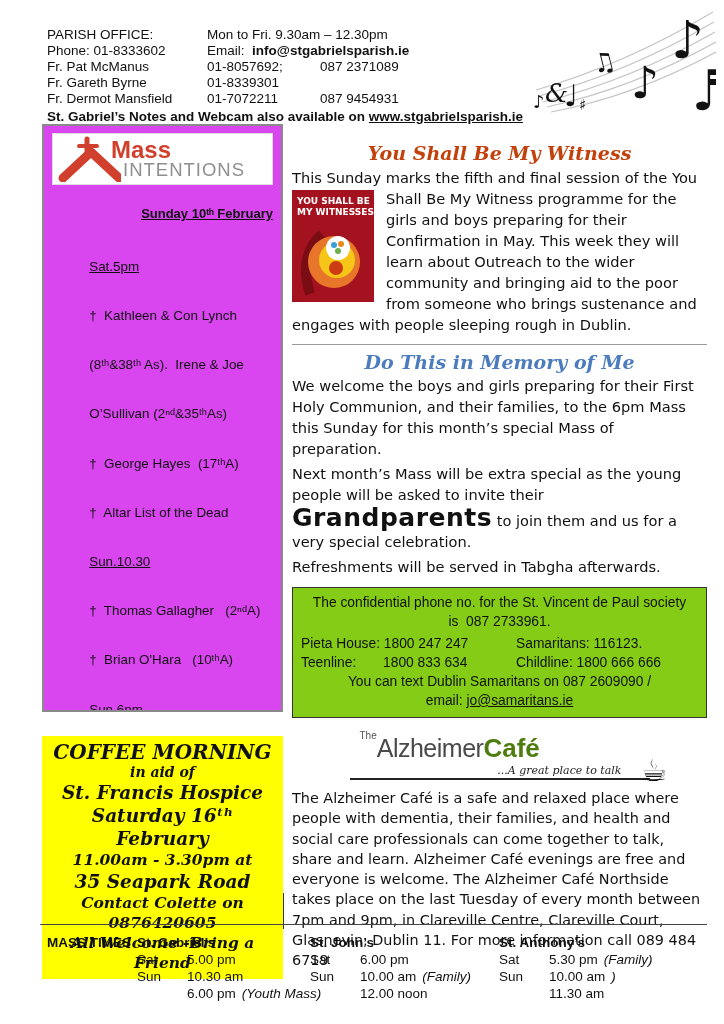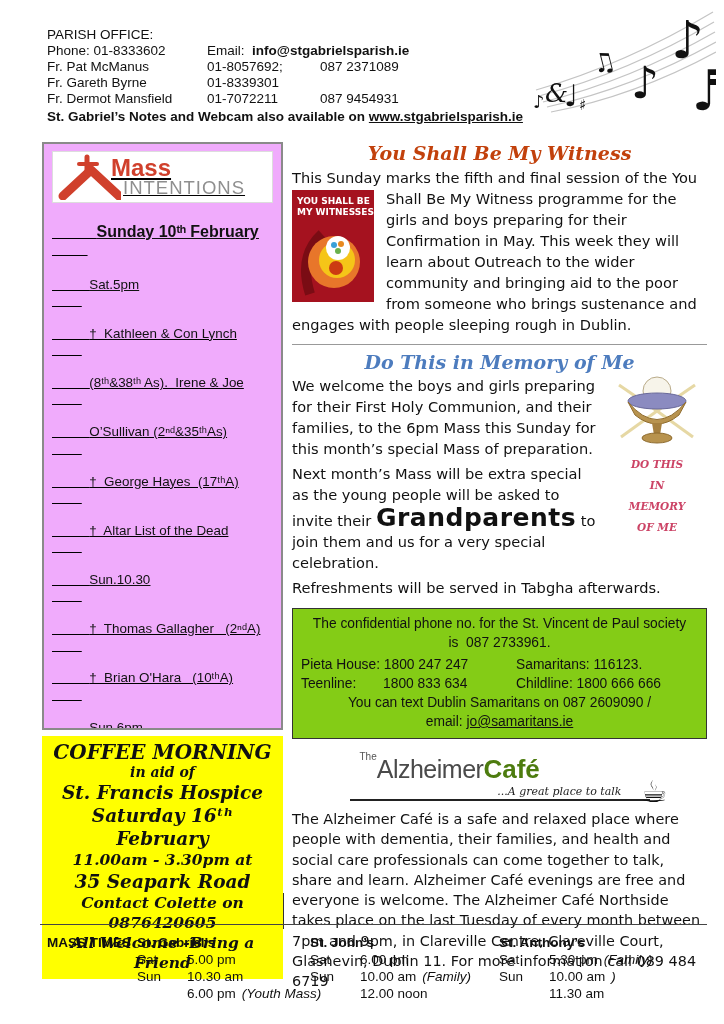--- a/index.html
+++ b/index.html
@@ -8,30 +8,30 @@
 
   
   .hdr { position:absolute; left:47px; top:27px; width:480px; font-size:13.5px; line-height:16px; color:#111; }
   .hdr-row { display:grid; grid-template-columns:160px 113px auto; }
   .hdr-bold-line { font-weight:bold; margin-top:2px; white-space:pre-wrap; }
   .hdr a, .link { color:#111; text-decoration:underline; cursor:pointer; }
   .b { font-weight:bold; }
   .music { position:absolute; right:8px; top:6px; }
 
   
-  .green-box { position:absolute; left:42px; top:142px; width:241px; height:588px;
-    background:#f0abfc; border:2px solid #8a8a8a; padding:7px 8px 0 8px; overflow:hidden;text-decoration:underline; }
+  .green-box { position:absolute; left:42px; top:124px; width:241px; height:588px;
+    background:#d946ef; border:2px solid #8a8a8a; padding:7px 8px 0 8px; overflow:hidden; }
   .mi-logo { background:#ffffff; border:1px solid #dddddd; height:52px; display:flex; align-items:center; padding:2px 4px; }
   .mi-logo-words { margin-left:-10px; }
   .mi-word1 { color:#d0402c; font-weight:bold; font-size:24px; line-height:22px; }
   .mi-word2 { color:#8f8f8f; font-size:18.5px; letter-spacing:1px; line-height:18px; margin-left:12px; }
   .mi-list { margin-top:5px; font-size:13.4px; line-height:16.4px; color:#111; }
   .mi-line { white-space:pre-wrap; }
   .mi-line .mi-u { text-decoration:underline; }
-  .mi-line.week { text-align:left; font-weight:bold; font-size:16px; margin:3px 0 3px; }
+  .mi-line.week { text-align:right; font-weight:bold; font-size:13px; margin:3px 0 3px; }
   .mi-line.week .mi-t { text-decoration:underline; }
 
   
   .coffee { position:absolute; left:42px; top:736px; width:241px; background:#ffff00;
     text-align:center; padding:5px 2px 6px; font-family:"DejaVu Serif",serif; font-style:italic; font-weight:bold; color:#111; }
   .c-title { font-size:20px; line-height:23px; }
   .c-small { font-size:14px; line-height:17px; }
   .c-big   { font-size:18.5px; line-height:23px; }
   .c-med   { font-size:15.5px; line-height:20px; }
 
@@ -78,20 +78,21 @@
   .mt-note { font-style:italic; margin-left:6px; }
 </style>
 </head>
 <body>
 
 <div class="page">
 
   <div class="hdr">
     <div class="hdr-row">
       <span>PARISH OFFICE:</span>
+      <span style="grid-column:2 / 4">Mon to Fri. 9.30am – 12.30pm</span>
     </div>
     <div class="hdr-row">
       <span>Phone: 01-8333602</span>
       <span style="grid-column:2 / 4; white-space:pre-wrap;"><span>Email:  </span><span class="b">info@stgabrielsparish.ie</span></span>
     </div>
     <div>
 
         <div class="hdr-row">
           <span>Fr. Pat McManus</span>
           <span>01-8057692;</span>
@@ -232,40 +233,20 @@
           <circle cx="46" cy="61" r="3" fill="#6ab04c"></circle>
         <circle cx="44" cy="78" r="7" fill="#cc3b12"></circle>
       </svg>
       <span>Shall Be My Witness programme for the girls and boys preparing for their Confirmation in May.   This week they will learn about Outreach to the wider community and bringing aid to the poor from someone who brings sustenance and engages with people sleeping rough in Dublin.</span>
     </div>
 
     <hr class="r-divider">
 
     <div class="sec-title t-blue">Do This in Memory of Me</div>
     <div class="para m-wrap">
-      <span class="m-img-wrap">
-        <svg width="92" height="72" viewBox="0 0 92 72">
-          <g stroke="#e6d8a4" stroke-width="3">
-            <path d="M46,36 L8,10"></path>
-              <path d="M46,36 L84,10"></path>
-              <path d="M46,36 L10,62"></path>
-              <path d="M46,36 L82,62"></path>
-              <path d="M46,36 L46,2"></path>
-          </g>
-          <circle cx="46" cy="16" r="14" fill="#f7f4ea" stroke="#b9ab8a"></circle>
-          <ellipse cx="46" cy="26" rx="29" ry="8" fill="#8b8bc0" stroke="#6a6a9a"></ellipse>
-          <path d="M17,27 Q46,62 75,27 L68,40 Q46,58 24,40 Z" fill="#b8934e" stroke="#8f6c2f"></path>
-          <path d="M41,48 L51,48 L49,60 L43,60 Z" fill="#a6803f"></path>
-          <ellipse cx="46" cy="63" rx="15" ry="5" fill="#b8934e" stroke="#8f6c2f"></ellipse>
-        </svg>
-        <span class="m-caption">DO THIS
-IN
-MEMORY
-OF ME</span>
-      </span>
       <div class="m-p">We welcome the boys and girls preparing for their First Holy Communion, and their families, to the 6pm Mass this Sunday for this month’s special Mass of preparation.</div>
       <div class="m-p"><span>Next month’s Mass will be extra special as the young people will be asked to invite their </span><span class="big-word">Grandparents</span><span> to join them and us for a very special celebration.</span></div>
       <div>Refreshments will be served in Tabgha afterwards.</div>
     </div>
 
     <div class="svp">
       <div class="center">The confidential phone no. for the St. Vincent de Paul society</div>
       <div class="center">is  087 2733961.</div>
       <div class="svp-grid">
         <span>Pieta House: 1800 247 247</span>

